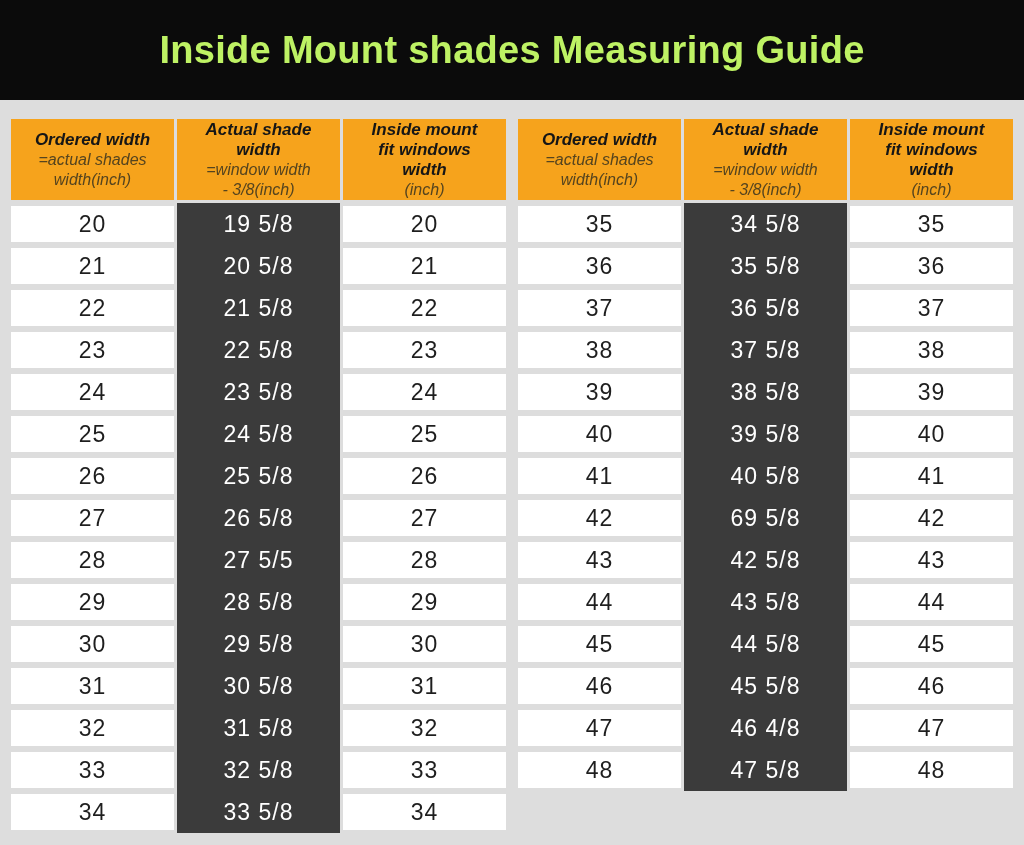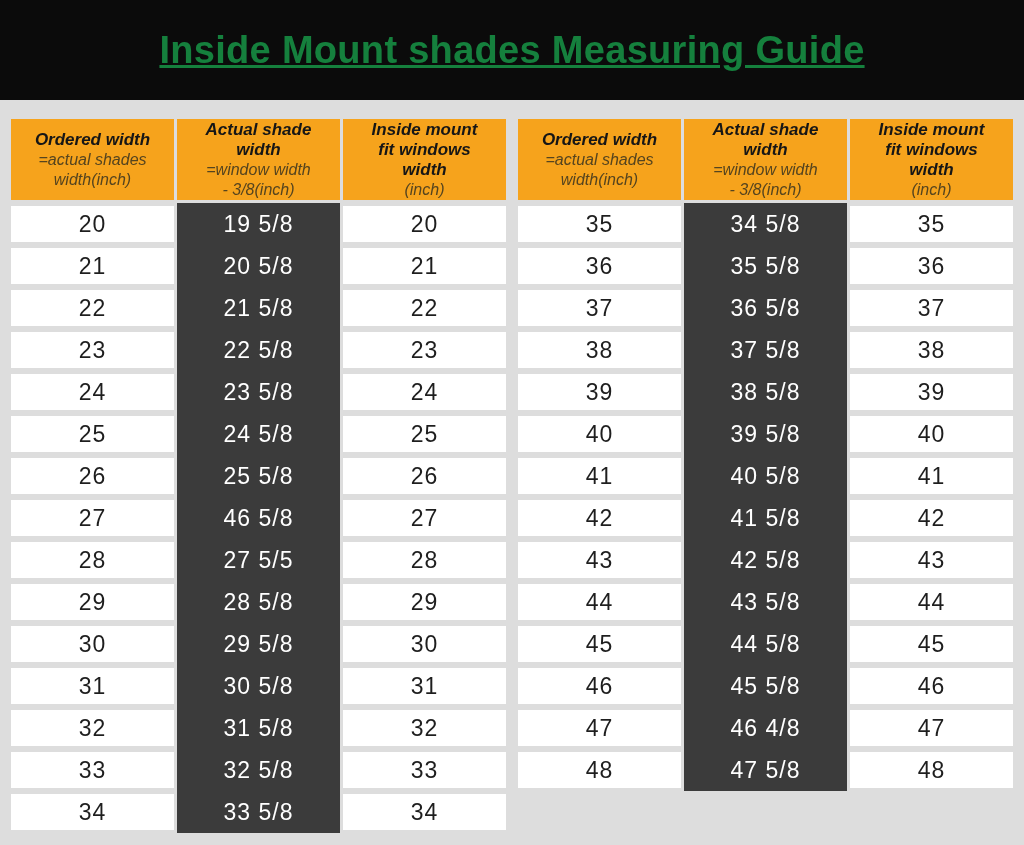--- a/index.html
+++ b/index.html
@@ -14,21 +14,21 @@
   body{
     width:1024px;height:845px;overflow:hidden;
     background:var(--page-bg);
     font-family:"Liberation Sans", sans-serif;
   }
   .title-bar{
     height:100px;background:var(--bar-black);
     display:flex;align-items:center;justify-content:center;
   }
   .title-bar .title{
-    color:#15803d;font-size:38px;font-weight:bold;letter-spacing:0.3px;text-decoration:underline;
+    color:#bef264;font-size:38px;font-weight:bold;letter-spacing:0.3px;
   }
   .content{
     display:flex;gap:12px;
     padding:19px 11px 0 11px;
   }
   .guide-table{flex:1;min-width:0;}
   .t-header{
     display:grid;grid-template-columns:1fr 1fr 1fr;gap:3px;
     margin-bottom:6px;
   }
@@ -113,21 +113,21 @@
           <div class="cell cell-dark">24 5/8</div>
           <div class="cell">25</div>
         </div>
         <div class="t-row">
           <div class="cell">26</div>
           <div class="cell cell-dark">25 5/8</div>
           <div class="cell">26</div>
         </div>
         <div class="t-row">
           <div class="cell">27</div>
-          <div class="cell cell-dark">46 5/8</div>
+          <div class="cell cell-dark">26 5/8</div>
           <div class="cell">27</div>
         </div>
         <div class="t-row">
           <div class="cell">28</div>
           <div class="cell cell-dark">27 5/5</div>
           <div class="cell">28</div>
         </div>
         <div class="t-row">
           <div class="cell">29</div>
           <div class="cell cell-dark">28 5/8</div>
@@ -210,21 +210,21 @@
           <div class="cell cell-dark">39 5/8</div>
           <div class="cell">40</div>
         </div>
         <div class="t-row">
           <div class="cell">41</div>
           <div class="cell cell-dark">40 5/8</div>
           <div class="cell">41</div>
         </div>
         <div class="t-row">
           <div class="cell">42</div>
-          <div class="cell cell-dark">41 5/8</div>
+          <div class="cell cell-dark">69 5/8</div>
           <div class="cell">42</div>
         </div>
         <div class="t-row">
           <div class="cell">43</div>
           <div class="cell cell-dark">42 5/8</div>
           <div class="cell">43</div>
         </div>
         <div class="t-row">
           <div class="cell">44</div>
           <div class="cell cell-dark">43 5/8</div>

